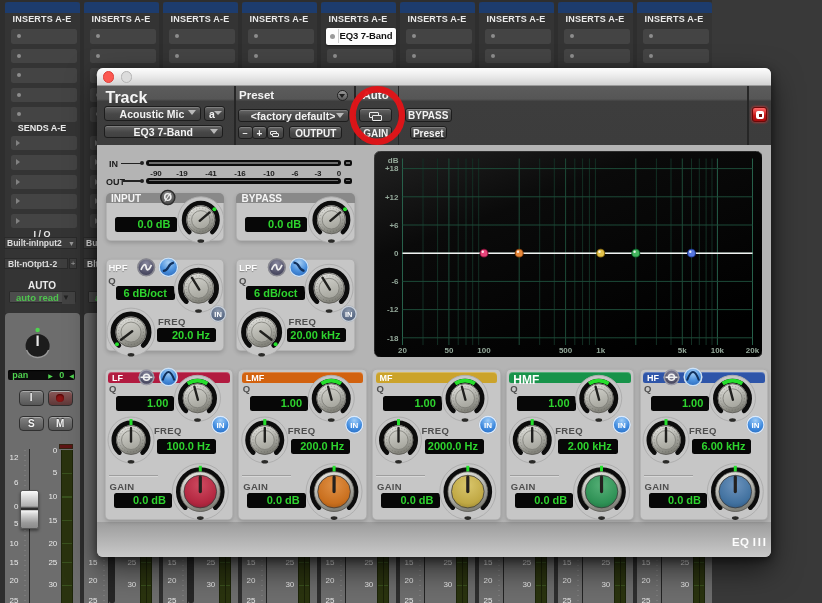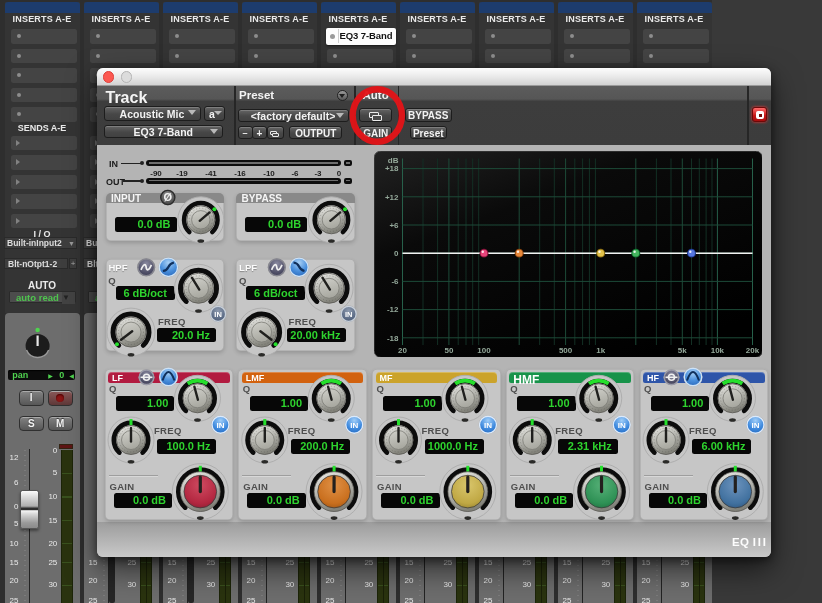--- a/index.html
+++ b/index.html
@@ -666,31 +666,31 @@
       <div style="position:absolute;left:194.45px;top:371.5px;width:59.3px;height:15.2px;background:#070707;border-radius:2.5px;color:#2ed42e;font-size:11px;font-weight:bold;text-align:right;line-height:15.7px;padding-right:6px;box-sizing:border-box;white-space:nowrap">200.0 Hz</div>
       <div style="position:absolute;left:145.75px;top:407.5px;width:49px;height:1px;background:#9e9e9e;box-shadow:0 1px 0 #d8d8d8"></div>
       <div style="position:absolute;left:146.75px;top:413.7px;color:#4e4e4e;font-size:9.5px;font-weight:bold;letter-spacing:0.3px">GAIN</div>
       <div style="position:absolute;left:150.75px;top:425.5px;width:58.5px;height:15.2px;background:#070707;border-radius:2.5px;color:#2ed42e;font-size:11px;font-weight:bold;text-align:right;line-height:15.7px;padding-right:6px;box-sizing:border-box;white-space:nowrap">0.0 dB</div>
       <div style="position:absolute;left:275.5px;top:301.7px;width:128.5px;height:150.9px;background:#c6c6c6;border-radius:5px;box-shadow:inset 0 0 0 0.5px #a2a2a2, 0 2px 4px rgba(0,0,0,.18)"></div>
       <div style="position:absolute;left:279.0px;top:304px;width:121.5px;height:11.2px;background:linear-gradient(#cba32b,#cba32b);border-radius:4px 4px 2px 2px;box-shadow:inset 0 1px 0 rgba(255,255,255,.25)"></div>
       <div style="position:absolute;left:283.0px;top:304.8px;color:#fff;font-size:9px;font-weight:bold">MF</div>
       <div style="position:absolute;left:280.0px;top:315.5px;color:#4e4e4e;font-size:9.5px;font-weight:bold;letter-spacing:0.3px">Q</div>
       <div style="position:absolute;left:286.8px;top:328.7px;width:58.5px;height:15px;background:#070707;border-radius:2.5px;color:#2ed42e;font-size:11px;font-weight:bold;text-align:right;line-height:15.5px;padding-right:6px;box-sizing:border-box;white-space:nowrap">1.00</div>
       <div style="position:absolute;left:325.0px;top:357.7px;color:#4e4e4e;font-size:9.5px;font-weight:bold;letter-spacing:0.3px">FREQ</div>
-      <div style="position:absolute;left:328.2px;top:371.5px;width:59.3px;height:15.2px;background:#070707;border-radius:2.5px;color:#2ed42e;font-size:11px;font-weight:bold;text-align:right;line-height:15.7px;padding-right:6px;box-sizing:border-box;white-space:nowrap">1000.0 Hz</div>
+      <div style="position:absolute;left:328.2px;top:371.5px;width:59.3px;height:15.2px;background:#070707;border-radius:2.5px;color:#2ed42e;font-size:11px;font-weight:bold;text-align:right;line-height:15.7px;padding-right:6px;box-sizing:border-box;white-space:nowrap">2000.0 Hz</div>
       <div style="position:absolute;left:279.5px;top:407.5px;width:49px;height:1px;background:#9e9e9e;box-shadow:0 1px 0 #d8d8d8"></div>
       <div style="position:absolute;left:280.5px;top:413.7px;color:#4e4e4e;font-size:9.5px;font-weight:bold;letter-spacing:0.3px">GAIN</div>
       <div style="position:absolute;left:284.5px;top:425.5px;width:58.5px;height:15.2px;background:#070707;border-radius:2.5px;color:#2ed42e;font-size:11px;font-weight:bold;text-align:right;line-height:15.7px;padding-right:6px;box-sizing:border-box;white-space:nowrap">0.0 dB</div>
       <div style="position:absolute;left:409.25px;top:301.7px;width:128.5px;height:150.9px;background:#c6c6c6;border-radius:5px;box-shadow:inset 0 0 0 0.5px #a2a2a2, 0 2px 4px rgba(0,0,0,.18)"></div>
       <div style="position:absolute;left:412.75px;top:304px;width:121.5px;height:11.2px;background:linear-gradient(#17934a,#17934a);border-radius:4px 4px 2px 2px;box-shadow:inset 0 1px 0 rgba(255,255,255,.25)"></div>
       <div style="position:absolute;left:416.75px;top:304.8px;color:#fff;font-size:12px;font-weight:bold">HMF</div>
       <div style="position:absolute;left:413.75px;top:315.5px;color:#4e4e4e;font-size:9.5px;font-weight:bold;letter-spacing:0.3px">Q</div>
       <div style="position:absolute;left:420.55px;top:328.7px;width:58.5px;height:15px;background:#070707;border-radius:2.5px;color:#2ed42e;font-size:11px;font-weight:bold;text-align:right;line-height:15.5px;padding-right:6px;box-sizing:border-box;white-space:nowrap">1.00</div>
       <div style="position:absolute;left:458.75px;top:357.7px;color:#4e4e4e;font-size:9.5px;font-weight:bold;letter-spacing:0.3px">FREQ</div>
-      <div style="position:absolute;left:461.95px;top:371.5px;width:59.3px;height:15.2px;background:#070707;border-radius:2.5px;color:#2ed42e;font-size:11px;font-weight:bold;text-align:right;line-height:15.7px;padding-right:6px;box-sizing:border-box;white-space:nowrap">2.31 kHz</div>
+      <div style="position:absolute;left:461.95px;top:371.5px;width:59.3px;height:15.2px;background:#070707;border-radius:2.5px;color:#2ed42e;font-size:11px;font-weight:bold;text-align:right;line-height:15.7px;padding-right:6px;box-sizing:border-box;white-space:nowrap">2.00 kHz</div>
       <div style="position:absolute;left:413.25px;top:407.5px;width:49px;height:1px;background:#9e9e9e;box-shadow:0 1px 0 #d8d8d8"></div>
       <div style="position:absolute;left:414.25px;top:413.7px;color:#4e4e4e;font-size:9.5px;font-weight:bold;letter-spacing:0.3px">GAIN</div>
       <div style="position:absolute;left:418.25px;top:425.5px;width:58.5px;height:15.2px;background:#070707;border-radius:2.5px;color:#2ed42e;font-size:11px;font-weight:bold;text-align:right;line-height:15.7px;padding-right:6px;box-sizing:border-box;white-space:nowrap">0.0 dB</div>
       <div style="position:absolute;left:543px;top:301.7px;width:128.5px;height:150.9px;background:#c6c6c6;border-radius:5px;box-shadow:inset 0 0 0 0.5px #a2a2a2, 0 2px 4px rgba(0,0,0,.18)"></div>
       <div style="position:absolute;left:546.5px;top:304px;width:121.5px;height:11.2px;background:linear-gradient(#2e55a9,#2e55a9);border-radius:4px 4px 2px 2px;box-shadow:inset 0 1px 0 rgba(255,255,255,.25)"></div>
       <div style="position:absolute;left:550.5px;top:304.8px;color:#fff;font-size:9px;font-weight:bold">HF</div>
       <div style="position:absolute;left:547.5px;top:315.5px;color:#4e4e4e;font-size:9.5px;font-weight:bold;letter-spacing:0.3px">Q</div>
       <div style="position:absolute;left:554.3px;top:328.7px;width:58.5px;height:15px;background:#070707;border-radius:2.5px;color:#2ed42e;font-size:11px;font-weight:bold;text-align:right;line-height:15.5px;padding-right:6px;box-sizing:border-box;white-space:nowrap">1.00</div>
       <div style="position:absolute;left:592.5px;top:357.7px;color:#4e4e4e;font-size:9.5px;font-weight:bold;letter-spacing:0.3px">FREQ</div>
       <div style="position:absolute;left:595.7px;top:371.5px;width:59.3px;height:15.2px;background:#070707;border-radius:2.5px;color:#2ed42e;font-size:11px;font-weight:bold;text-align:right;line-height:15.7px;padding-right:6px;box-sizing:border-box;white-space:nowrap">6.00 kHz</div>

